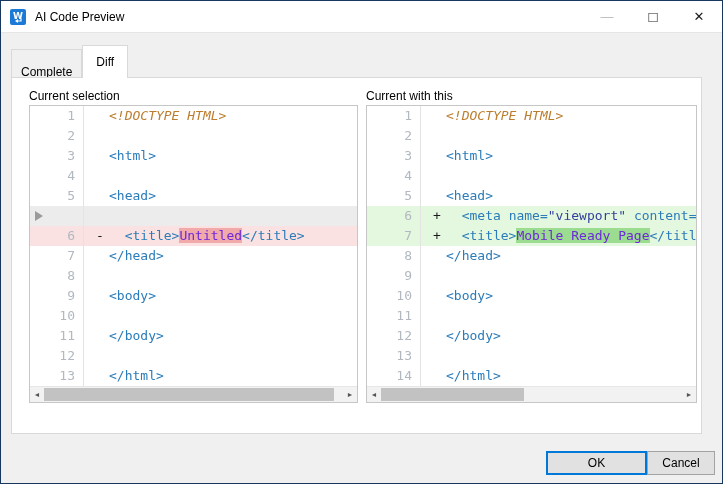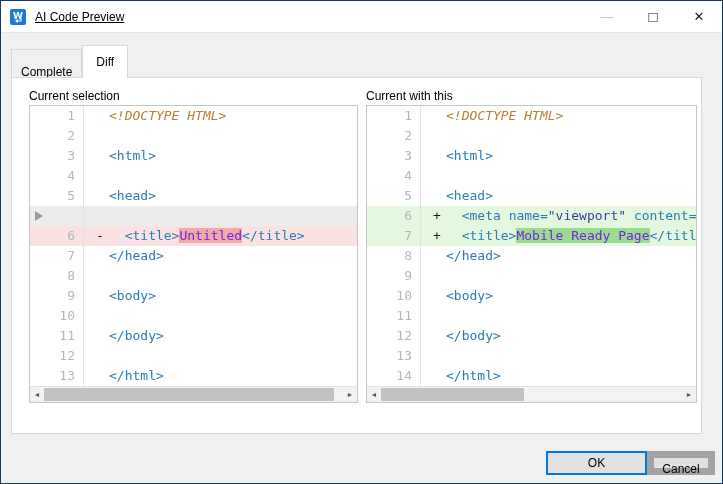--- a/index.html
+++ b/index.html
@@ -9,21 +9,21 @@
     font-family:"Liberation Sans", sans-serif;
     background:#f0f0f0;
     border:1px solid #17375e;
     overflow:hidden;
     color:#000;
   }
   
   .titlebar { position:absolute; top:0; left:0; right:0; height:32px;
     background:#fff; border-bottom:1px solid #e6e6e6; }
   .app-icon { position:absolute; left:9px; top:8px; width:16px; height:16px; }
-  .win-title { position:absolute; left:34px; top:0; line-height:32px; font-size:12px;text-decoration:underline; }
+  .win-title { position:absolute; left:34px; top:0; line-height:32px; font-size:12px; }
   .win-btn { position:absolute; top:0; width:46px; height:32px; text-align:center;
     line-height:32px; font-size:12px; color:#1a1a1a; cursor:default; }
   .win-btn.min { right:92px; color:#b9b9b9; font-size:13px; }
   .win-btn.max { right:46px; font-size:15px; }
   .win-btn.close { right:0; font-size:13px; }
   
   .tabs { position:absolute; left:10px; top:44px; display:flex; align-items:flex-end; height:33px; }
   .tab { font-size:12px; border:1px solid #d9d9d9; border-bottom:none;
     background:#f0f0f0; padding:8px 9px; height:29px; line-height:28px; position:relative; cursor:default; }
   .tab.active { background:#fff; height:33px; line-height:32px; padding:0 13px; z-index:3; }
@@ -61,21 +61,21 @@
   .hl-add { background:#9cdc90; }
   
   .hscroll { flex:1; display:flex; background:#f2f2f2; border-top:1px solid #e6e6e6; }
   .sbtn { flex:0 0 14px; font-size:7px; color:#555; text-align:center; line-height:15px; }
   .track { flex:1; position:relative; }
   .thumb { position:absolute; top:1px; bottom:1px; background:#c2c2c2; }
   
   .btn { position:absolute; top:450px; height:24px; background:#e1e1e1;
     font-size:12px; font-family:"Liberation Sans", sans-serif; text-align:center; cursor:default; }
   .btn.ok { left:545px; width:101px; border:2px solid #0078d7; line-height:20px; }
-  .btn.cancel { left:646px; width:68px; border:7px solid #a3a3a3; line-height:22px; }
+  .btn.cancel { left:646px; width:68px; border:1px solid #a3a3a3; line-height:22px; }
 </style>
 </head>
 <body>
 
 <div class="titlebar">
   <svg class="app-icon" viewBox="0 0 16 16">
     <rect x="0" y="0" width="16" height="16" rx="2" fill="#1b7ad6"></rect>
     <text x="8" y="9.5" text-anchor="middle" font-family="DejaVu Sans, sans-serif" font-size="9" font-weight="bold" fill="#ffffff">W</text>
     <path d="M11 9.5 v2.5 H6.5" stroke="#ffffff" stroke-width="1.2" fill="none"></path>
     <path d="M8 10 L5 12 L8 14 Z" fill="#ffffff"></path>

